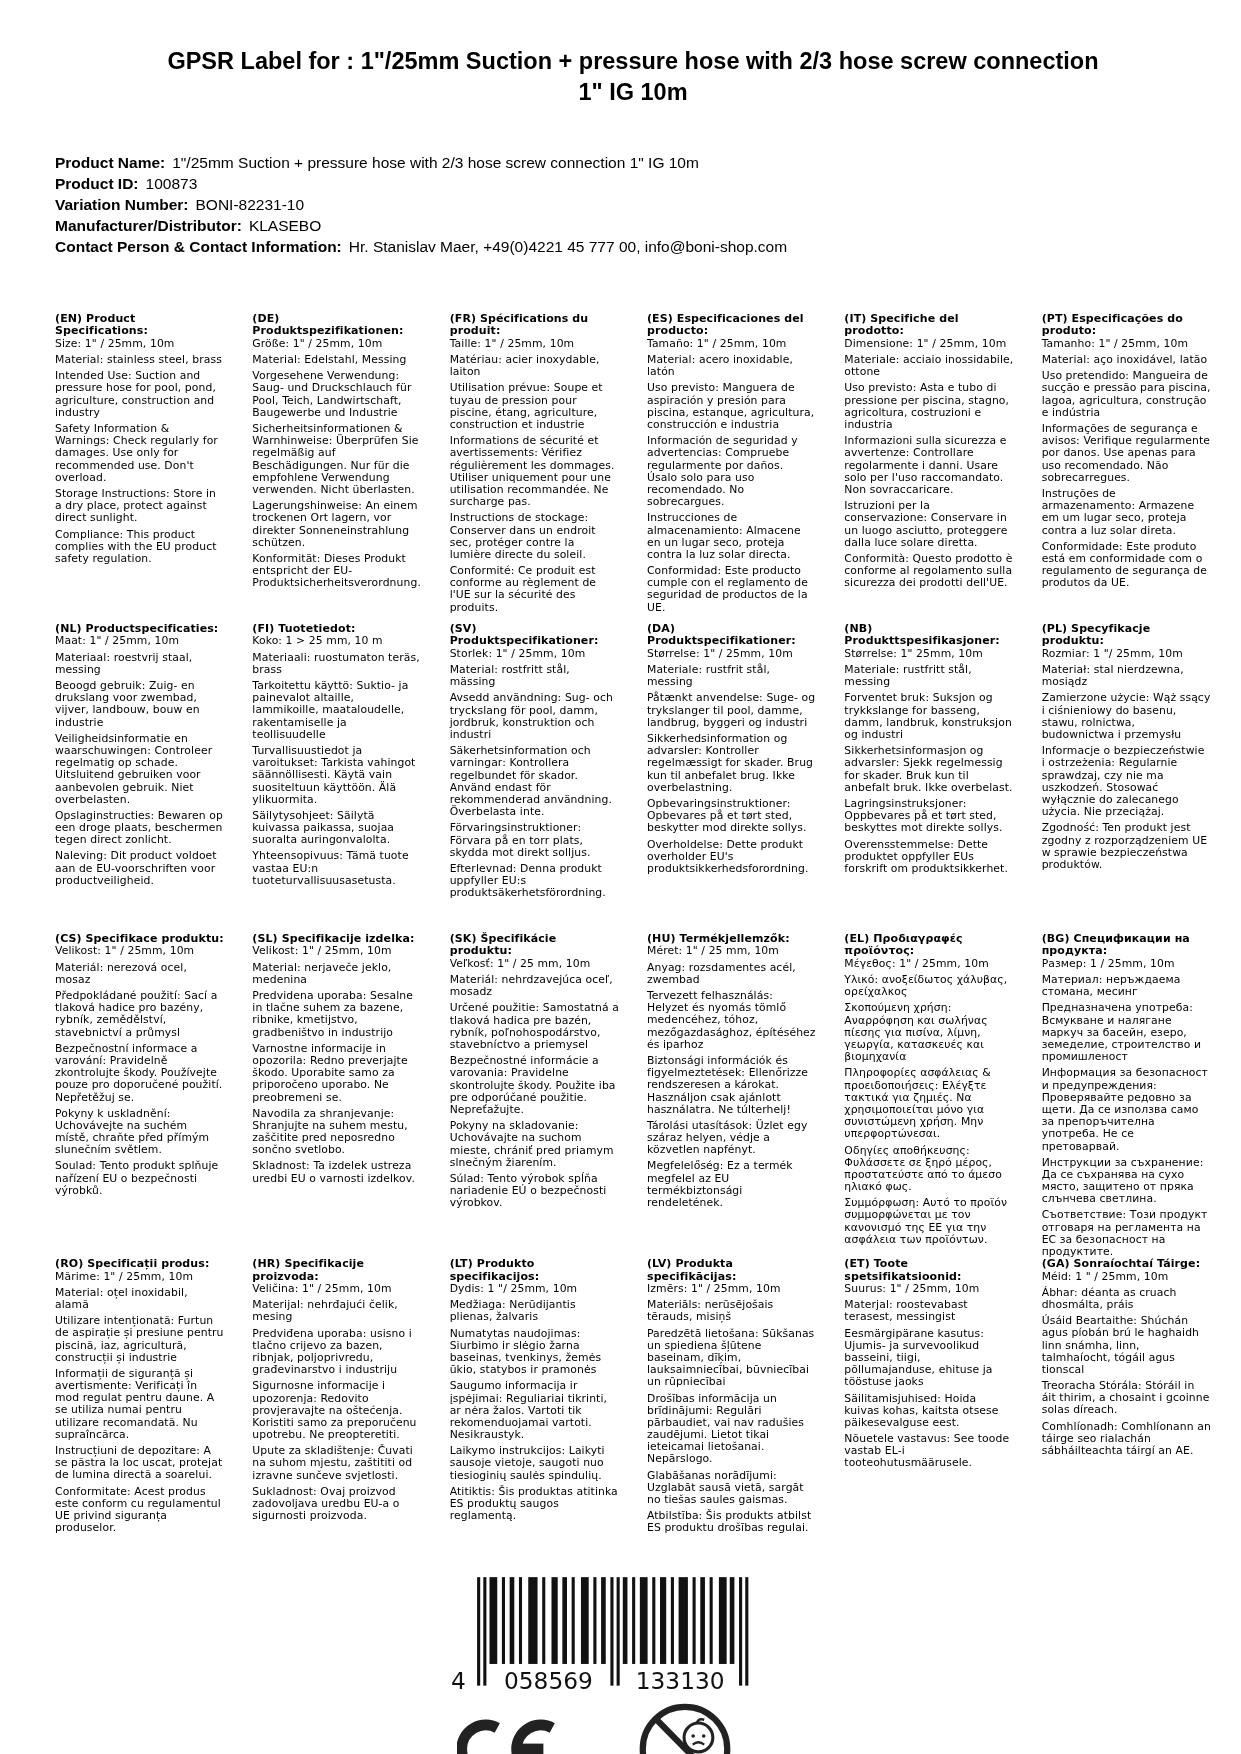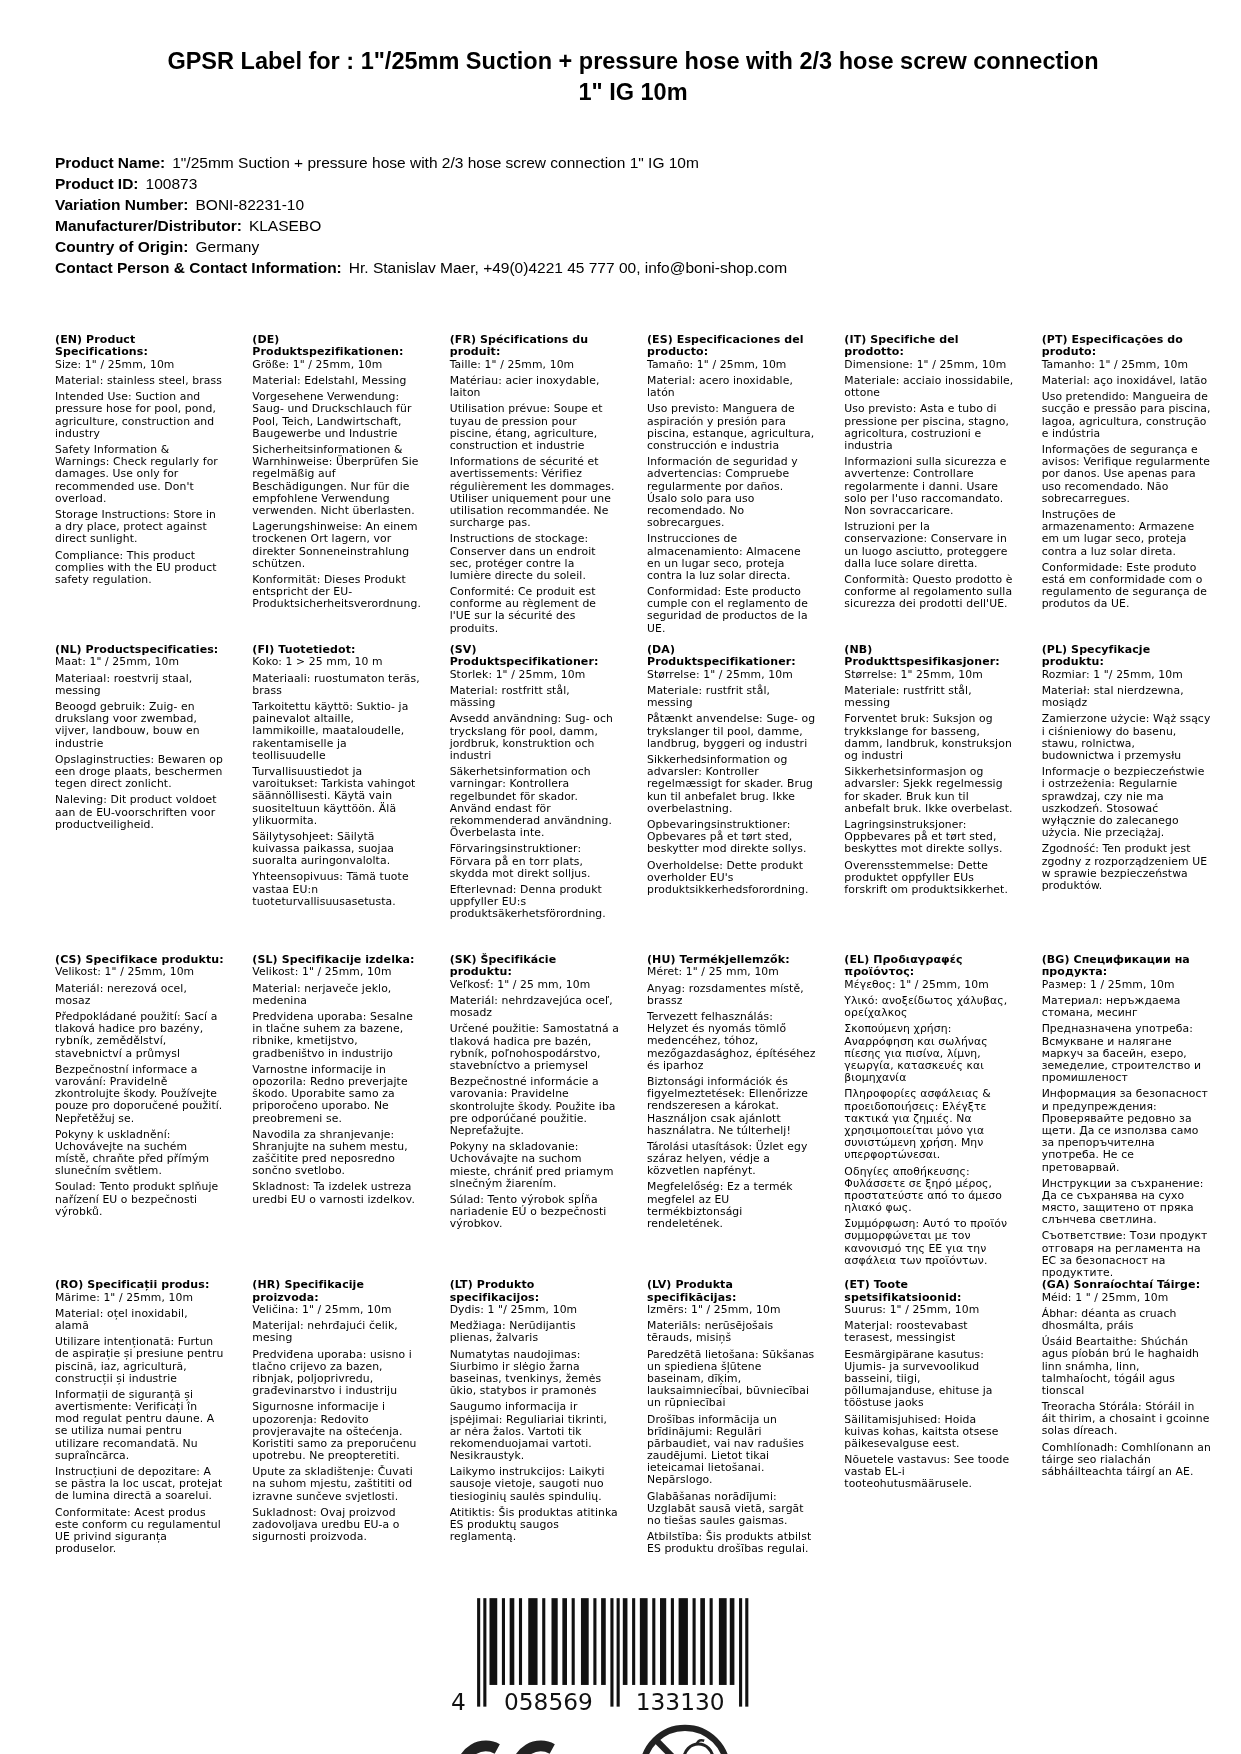--- a/index.html
+++ b/index.html
@@ -24,21 +24,20 @@
 
 <div class="page">
 
   <div class="title">GPSR Label for : 1"/25mm Suction + pressure hose with 2/3 hose screw connection 1" IG 10m</div>
 
   <div class="info">
     <div class="info-row"><span class="info-label">Product Name:</span><span class="info-value">1"/25mm Suction + pressure hose with 2/3 hose screw connection 1" IG 10m</span></div>
     <div class="info-row"><span class="info-label">Product ID:</span><span class="info-value">100873</span></div>
     <div class="info-row"><span class="info-label">Variation Number:</span><span class="info-value">BONI-82231-10</span></div>
     <div class="info-row"><span class="info-label">Manufacturer/Distributor:</span><span class="info-value">KLASEBO</span></div>
-    <div class="info-row"><span class="info-label">Country of Origin:</span><span class="info-value">Germany</span></div>
     <div class="info-row"><span class="info-label">Contact Person &amp; Contact Information:</span><span class="info-value">Hr. Stanislav Maer, +49(0)4221 45 777 00, info@boni-shop.com</span></div>
   </div>
 
   <div class="grid">
       <div class="lang-block">
         <div class="hd">(EN) Product Specifications:</div>
         <p class="size">Size: 1" / 25mm, 10m</p>
         <p>Material: stainless steel, brass</p>
         <p>Intended Use: Suction and pressure hose for pool, pond, agriculture, construction and industry</p>
         <p>Safety Information &amp; Warnings: Check regularly for damages. Use only for recommended use. Don't overload.</p>
@@ -88,20 +87,21 @@
         <p>Uso pretendido: Mangueira de sucção e pressão para piscina, lagoa, agricultura, construção e indústria</p>
         <p>Informações de segurança e avisos: Verifique regularmente por danos. Use apenas para uso recomendado. Não sobrecarregues.</p>
         <p>Instruções de armazenamento: Armazene em um lugar seco, proteja contra a luz solar direta.</p>
         <p>Conformidade: Este produto está em conformidade com o regulamento de segurança de produtos da UE.</p>
       </div>
       <div class="lang-block">
         <div class="hd">(NL) Productspecificaties:</div>
         <p class="size">Maat: 1" / 25mm, 10m</p>
         <p>Materiaal: roestvrij staal, messing</p>
         <p>Beoogd gebruik: Zuig- en drukslang voor zwembad, vijver, landbouw, bouw en industrie</p>
+        <p>Veiligheidsinformatie en waarschuwingen: Controleer regelmatig op schade. Uitsluitend gebruiken voor aanbevolen gebruik. Niet overbelasten.</p>
         <p>Opslaginstructies: Bewaren op een droge plaats, beschermen tegen direct zonlicht.</p>
         <p>Naleving: Dit product voldoet aan de EU-voorschriften voor productveiligheid.</p>
       </div>
       <div class="lang-block">
         <div class="hd">(FI) Tuotetiedot:</div>
         <p class="size">Koko: 1 &gt; 25 mm, 10 m</p>
         <p>Materiaali: ruostumaton teräs, brass</p>
         <p>Tarkoitettu käyttö: Suktio- ja painevalot altaille, lammikoille, maataloudelle, rakentamiselle ja teollisuudelle</p>
         <p>Turvallisuustiedot ja varoitukset: Tarkista vahingot säännöllisesti. Käytä vain suositeltuun käyttöön. Älä ylikuormita.</p>
         <p>Säilytysohjeet: Säilytä kuivassa paikassa, suojaa suoralta auringonvalolta.</p>
@@ -165,21 +165,21 @@
         <p class="size">Veľkosť: 1" / 25 mm, 10m</p>
         <p>Materiál: nehrdzavejúca oceľ, mosadz</p>
         <p>Určené použitie: Samostatná a tlaková hadica pre bazén, rybník, poľnohospodárstvo, stavebníctvo a priemysel</p>
         <p>Bezpečnostné informácie a varovania: Pravidelne skontrolujte škody. Použite iba pre odporúčané použitie. Nepreťažujte.</p>
         <p>Pokyny na skladovanie: Uchovávajte na suchom mieste, chrániť pred priamym slnečným žiarením.</p>
         <p>Súlad: Tento výrobok spĺňa nariadenie EÚ o bezpečnosti výrobkov.</p>
       </div>
       <div class="lang-block">
         <div class="hd">(HU) Termékjellemzők:</div>
         <p class="size">Méret: 1" / 25 mm, 10m</p>
-        <p>Anyag: rozsdamentes místě, brassz</p>
+        <p>Anyag: rozsdamentes acél, zwembad</p>
         <p>Tervezett felhasználás: Helyzet és nyomás tömlő medencéhez, tóhoz, mezőgazdasághoz, építéséhez és iparhoz</p>
         <p>Biztonsági információk és figyelmeztetések: Ellenőrizze rendszeresen a károkat. Használjon csak ajánlott használatra. Ne túlterhelj!</p>
         <p>Tárolási utasítások: Üzlet egy száraz helyen, védje a közvetlen napfényt.</p>
         <p>Megfelelőség: Ez a termék megfelel az EU termékbiztonsági rendeletének.</p>
       </div>
       <div class="lang-block">
         <div class="hd">(EL) Προδιαγραφές προϊόντος:</div>
         <p class="size">Μέγεθος: 1" / 25mm, 10m</p>
         <p>Υλικό: ανοξείδωτος χάλυβας, ορείχαλκος</p>
         <p>Σκοπούμενη χρήση: Αναρρόφηση και σωλήνας πίεσης για πισίνα, λίμνη, γεωργία, κατασκευές και βιομηχανία</p>

